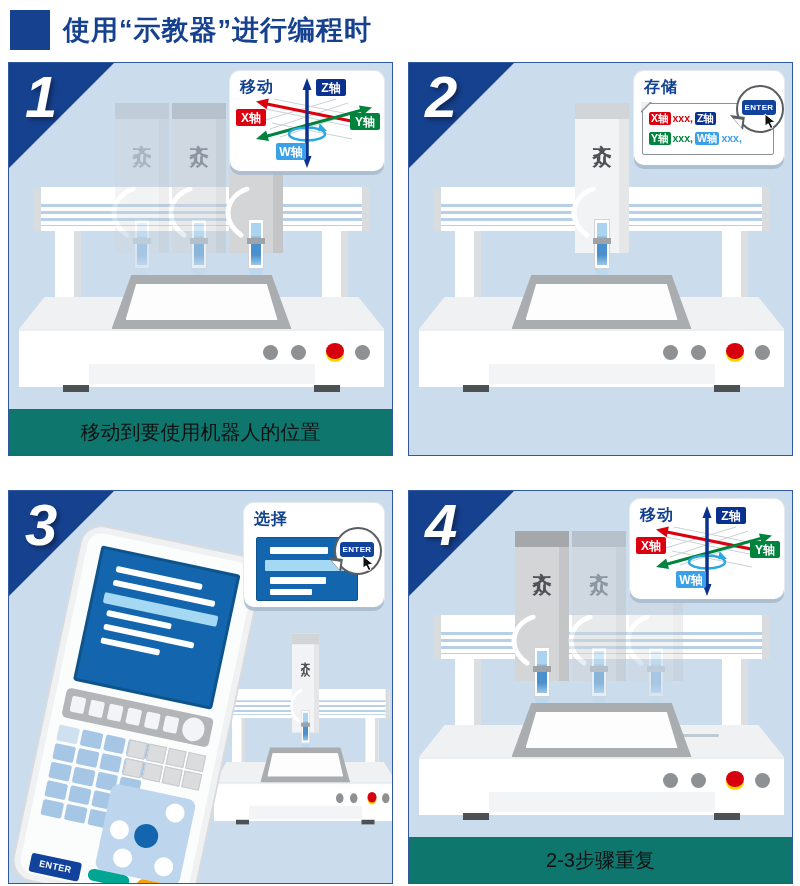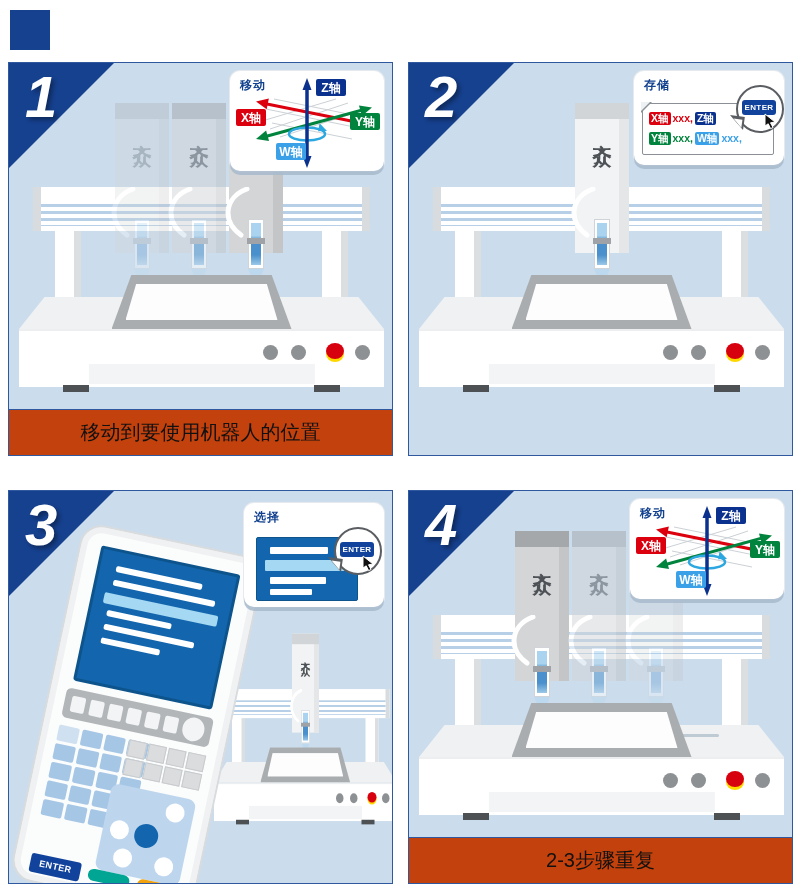--- a/index.html
+++ b/index.html
@@ -10,26 +10,26 @@
   .hdr-sq{width:40px;height:40px;background:#16418f;margin-right:13px;}
   .hdr-title{font-size:27px;font-weight:bold;color:#16418f;letter-spacing:1px;}
   
   .panel{position:absolute;width:385px;height:394px;border:1px solid #30589f;box-sizing:border-box;
          background:#cbdcec;overflow:hidden;}
   .p1{left:8px;top:62px;} .p2{left:408px;top:62px;} .p3{left:8px;top:490px;} .p4{left:408px;top:490px;}
   .num-tri{position:absolute;left:-1px;top:-1px;width:107px;height:107px;background:#16418f;
            clip-path:polygon(0 0,100% 0,0 100%);z-index:9;}
   .num{position:absolute;left:16px;top:2px;z-index:10;color:#fff;font-size:58px;font-style:italic;
        font-weight:bold;line-height:1.1;text-shadow:3px 3px 4px rgba(0,0,0,.35);}
-  .caption{position:absolute;left:0;right:0;bottom:0;height:45px;background:#c2410c;border-top:1px solid #30589f;
+  .caption{position:absolute;left:0;right:0;bottom:0;height:45px;background:#0f766e;border-top:1px solid #30589f;
            display:flex;align-items:center;justify-content:center;font-size:20px;color:#111;z-index:11;}
   
   .callout{position:absolute;background:#fff;border-radius:10px;z-index:12;
            box-shadow:0 4px 0 rgba(167,186,205,.85),0 0 0 1px #e6eaee;}
-  .co-title{position:absolute;left:10px;top:6px;font-size:12px;font-weight:bold;color:#12418f;letter-spacing:1px;}
+  .co-title{position:absolute;left:10px;top:6px;font-size:16px;font-weight:bold;color:#12418f;letter-spacing:1px;}
   .co-move{right:8px;top:8px;width:154px;height:100px;}
   .axes-svg{position:absolute;left:2px;top:2px;}
   .co-store{right:8px;top:8px;width:150px;height:94px;}
   .co-select{right:8px;top:12px;width:140px;height:104px;}
   
   .note{position:absolute;left:8px;right:10px;top:32px;height:52px;background:#fff;border:1.5px solid #8a9096;
         border-radius:2px;padding:4px 0 0 6px;box-sizing:border-box;}
   .note::before{content:"";position:absolute;left:-2px;top:-2px;border-top:11px solid #8a9096;border-right:11px solid transparent;}
   .note::after{content:"";position:absolute;left:-2px;top:-2px;border-top:9px solid #eef1f3;border-right:9px solid transparent;}
   .nrow{display:flex;align-items:center;gap:2px;height:20px;font-size:10.5px;font-weight:bold;}
@@ -123,20 +123,21 @@
   .pd-enter{width:52px;height:19px;background:#12439c;border-radius:3px;color:#fff;font-size:9px;font-weight:bold;
             display:flex;align-items:center;justify-content:center;letter-spacing:.5px;}
   .pd-teal{width:42px;height:12px;border-radius:7px;background:#00a693;}
   .pd-orange{width:42px;height:12px;border-radius:7px;background:#f2a20d;}
 </style>
 </head>
 <body>
 
 <div class="hdr">
   <div class="hdr-sq"></div>
+  <div class="hdr-title">使用“示教器”进行编程时</div>
 </div>
 
 <div class="panel p1">
   <div class="num-tri"></div>
   <div class="num">1</div>
 
   <div class="callout co-move">
     <div class="co-title">移动</div>
     <svg class="axes-svg" width="150" height="96" viewBox="0 0 150 96">
       <g stroke="#ccd1d6" stroke-width="1">

